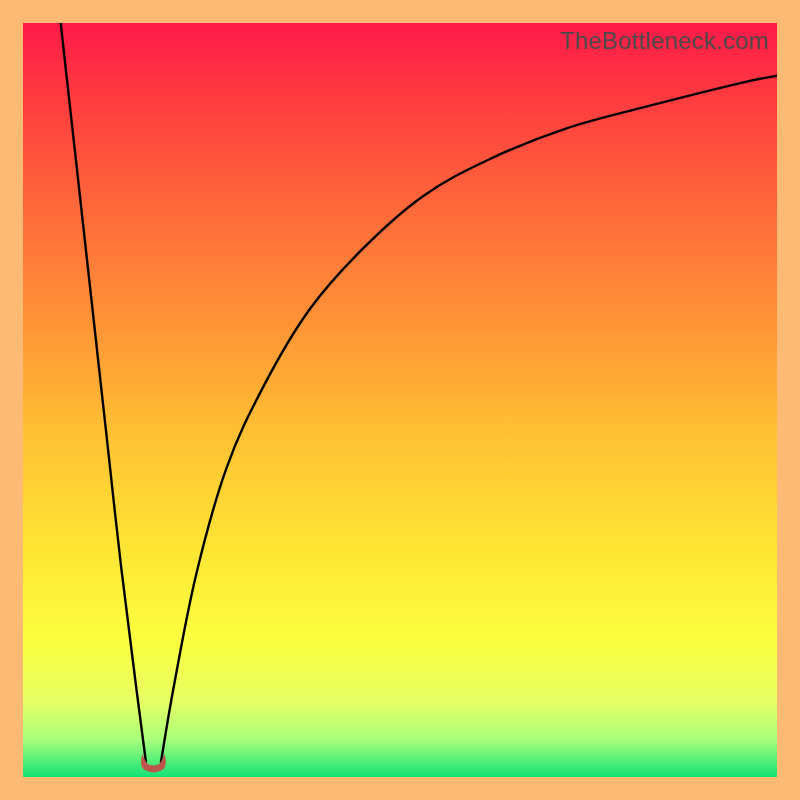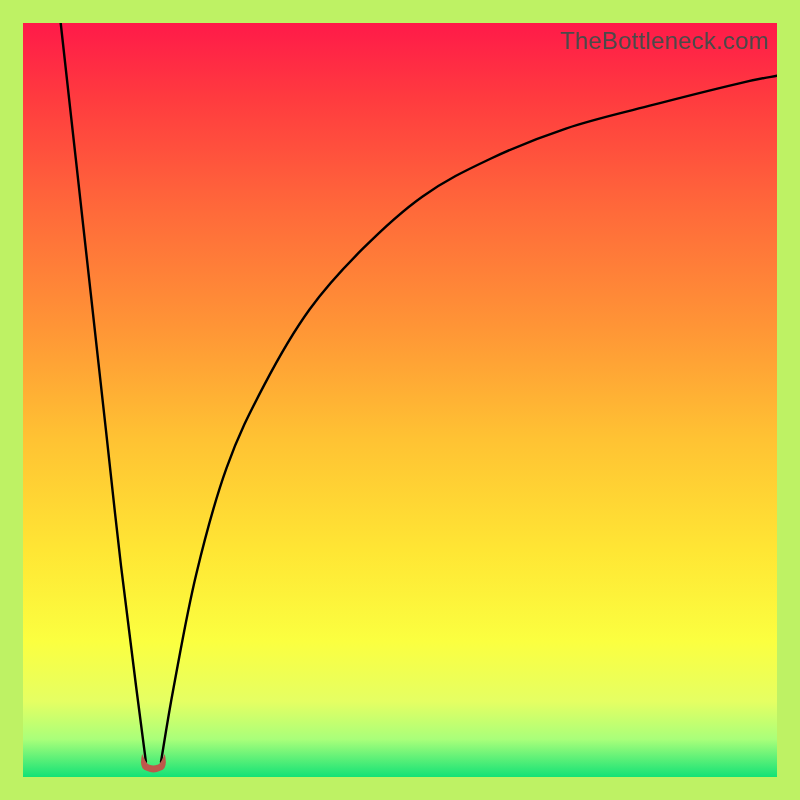--- a/index.html
+++ b/index.html
@@ -8,21 +8,21 @@
     width: 800px;
     height: 800px;
     overflow: hidden;
     background: #000;
     font-family: Arial, Helvetica, sans-serif;
   }
   .frame {
     position: absolute;
     left: 0; top: 0;
     width: 800px; height: 800px;
-    background: #bef264;
+    background: #fdba74;
   }
   .plot {
     position: absolute;
     left: 23px;
     top: 23px;
     width: 754px;
     height: 754px;
     overflow: hidden;
   }
   .watermark {

